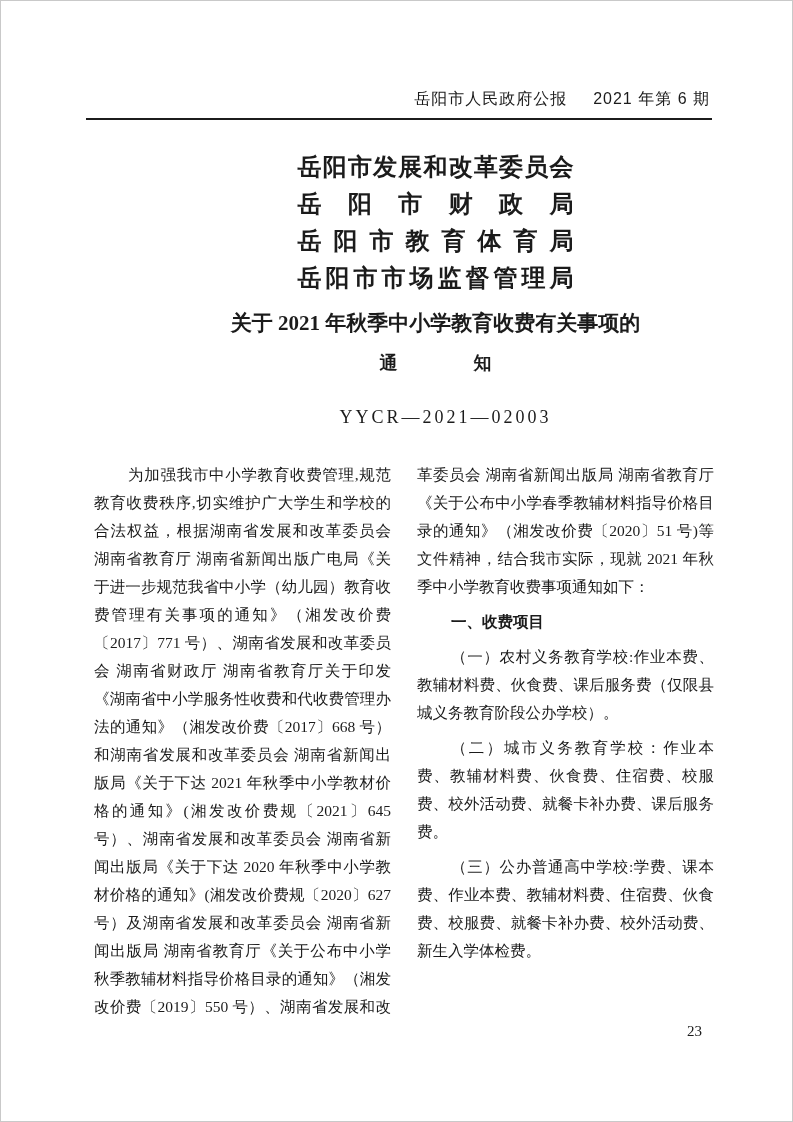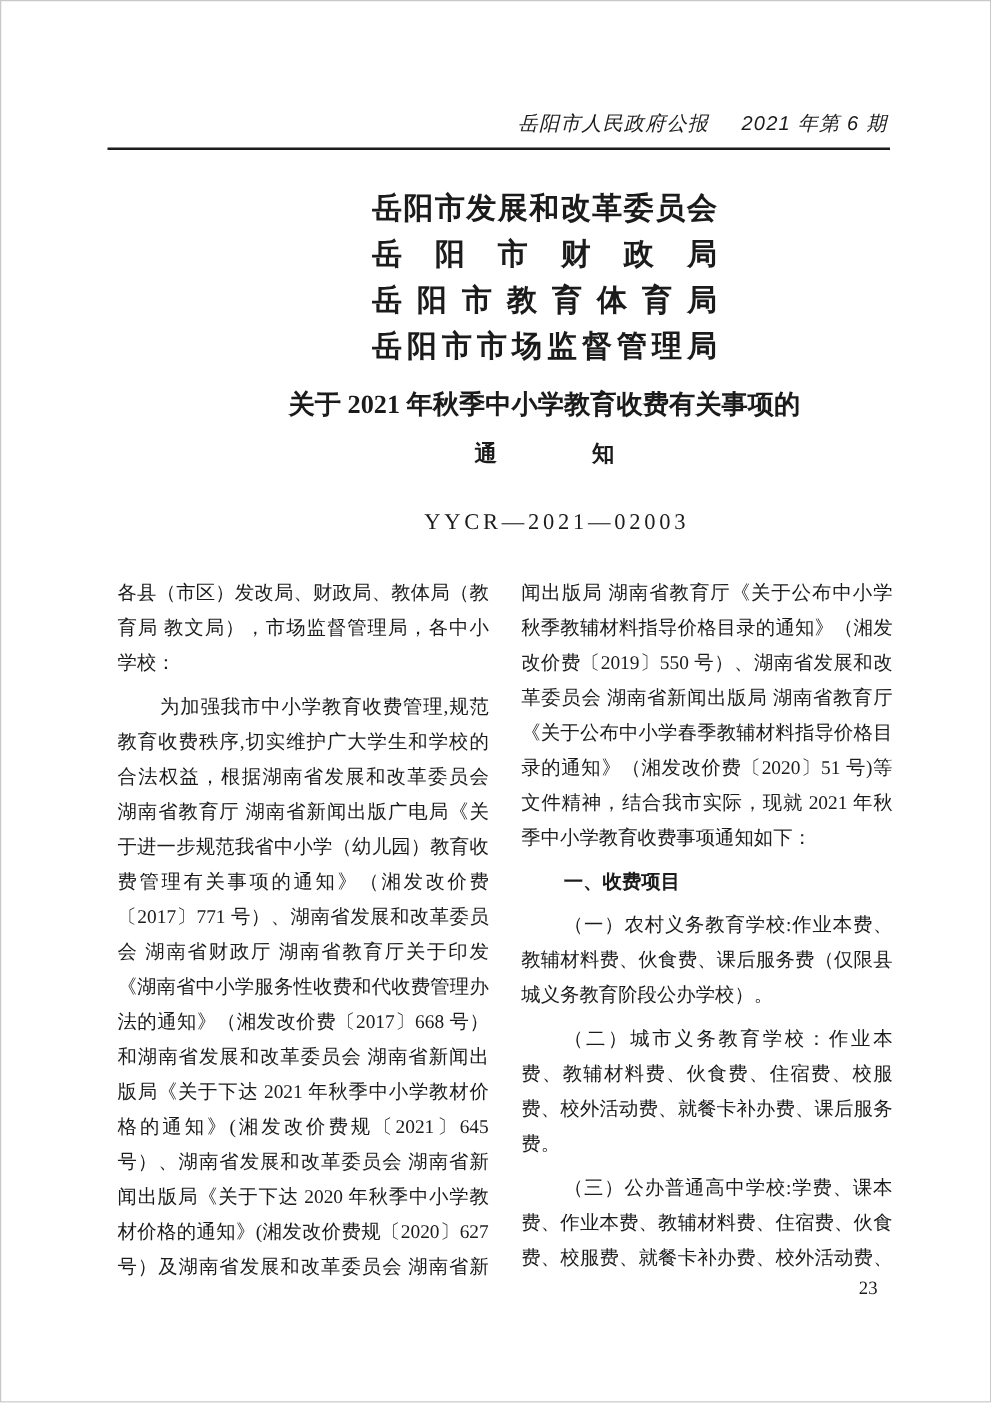--- a/index.html
+++ b/index.html
@@ -22,21 +22,20 @@
     top: 88px;
     left: 85px;
     right: 82px;
     display: flex;
     justify-content: flex-end;
     align-items: baseline;
     gap: 26px;
     font-family: "Liberation Sans", "DejaVu Sans", sans-serif;
     font-size: 16px;
     letter-spacing: 1px;
-    font-style: italic;
   }
   .header-rule {
     position: absolute;
     top: 117px;
     left: 85px;
     width: 626px;
     height: 2px;
     background: #1c1c1c;
   }
 
@@ -140,21 +139,20 @@
     <span class="org-line">岳阳市发展和改革委员会</span>
     <span class="org-line">岳阳市财政局</span>
     <span class="org-line">岳阳市教育体育局</span>
     <span class="org-line">岳阳市市场监督管理局</span>
     <div class="notice-title">关于 2021 年秋季中小学教育收费有关事项的</div>
     <span class="notice-title-second">通知</span>
     <div class="doc-code">YYCR—2021—02003</div>
   </div>
 
   <div class="body-columns">
-      <p class="body-para salutation">各县（市区）发改局、财政局、教体局（教育局 教文局），市场监督管理局，各中小学校：</p>
       <p class="body-para para">为加强我市中小学教育收费管理,规范教育收费秩序,切实维护广大学生和学校的合法权益，根据湖南省发展和改革委员会 湖南省教育厅 湖南省新闻出版广电局《关于进一步规范我省中小学（幼儿园）教育收费管理有关事项的通知》（湘发改价费〔2017〕771 号）、湖南省发展和改革委员会 湖南省财政厅 湖南省教育厅关于印发《湖南省中小学服务性收费和代收费管理办法的通知》（湘发改价费〔2017〕668 号）和湖南省发展和改革委员会 湖南省新闻出版局《关于下达 2021 年秋季中小学教材价格的通知》(湘发改价费规〔2021〕645 号）、湖南省发展和改革委员会 湖南省新闻出版局《关于下达 2020 年秋季中小学教材价格的通知》(湘发改价费规〔2020〕627 号）及湖南省发展和改革委员会 湖南省新闻出版局 湖南省教育厅《关于公布中小学秋季教辅材料指导价格目录的通知》（湘发改价费〔2019〕550 号）、湖南省发展和改革委员会 湖南省新闻出版局 湖南省教育厅《关于公布中小学春季教辅材料指导价格目录的通知》（湘发改价费〔2020〕51 号)等文件精神，结合我市实际，现就 2021 年秋季中小学教育收费事项通知如下：</p>
       <p class="body-para heading">一、收费项目</p>
       <p class="body-para para">（一）农村义务教育学校:作业本费、教辅材料费、伙食费、课后服务费（仅限县城义务教育阶段公办学校）。</p>
       <p class="body-para para">（二）城市义务教育学校：作业本费、教辅材料费、伙食费、住宿费、校服费、校外活动费、就餐卡补办费、课后服务费。</p>
       <p class="body-para para">（三）公办普通高中学校:学费、课本费、作业本费、教辅材料费、住宿费、伙食费、校服费、就餐卡补办费、校外活动费、新生入学体检费。</p>
     </div>
 
   <div class="page-number">23</div>
 
 </div>

